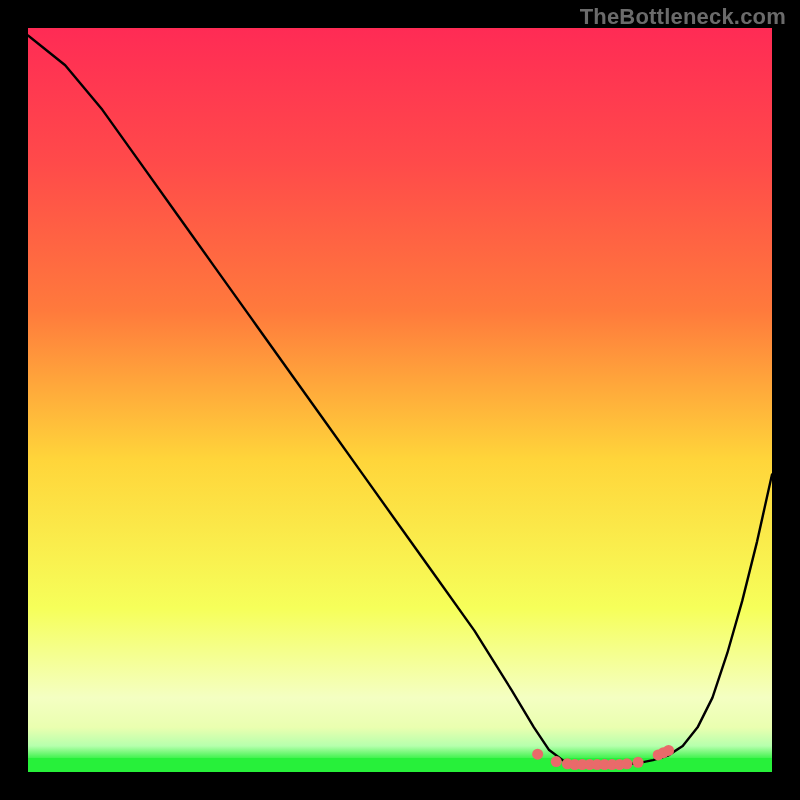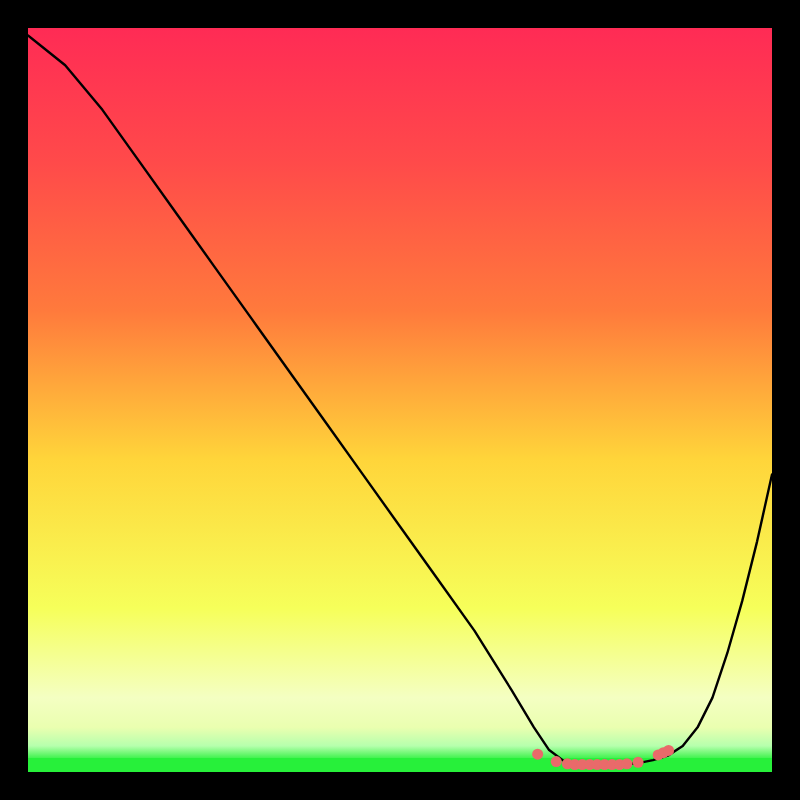--- a/index.html
+++ b/index.html
@@ -39,20 +39,21 @@
     display: block;
     width: 100%;
     height: 100%;
   }
 </style>
 </head>
 <body>
 
 <div class="frame">
 
+  <div class="watermark">TheBottleneck.com</div>
 
   <div class="plot">
     <svg id="svg-plot" viewBox="0 0 744 744" preserveAspectRatio="none">
         <defs>
           <linearGradient id="heat" x1="0" y1="0" x2="0" y2="1">
             <stop offset="0%" stop-color="#ff2b55"></stop>
             <stop offset="18%" stop-color="#ff4a4a"></stop>
             <stop offset="38%" stop-color="#ff7a3c"></stop>
             <stop offset="57.99999999999999%" stop-color="#ffd53a"></stop>
             <stop offset="78%" stop-color="#f6ff5a"></stop>

